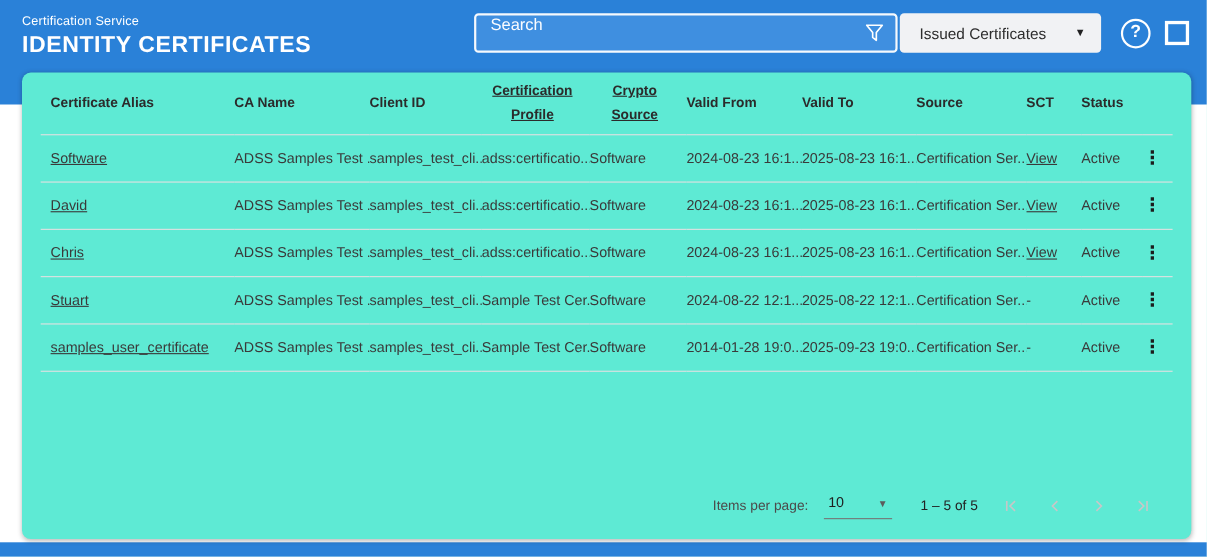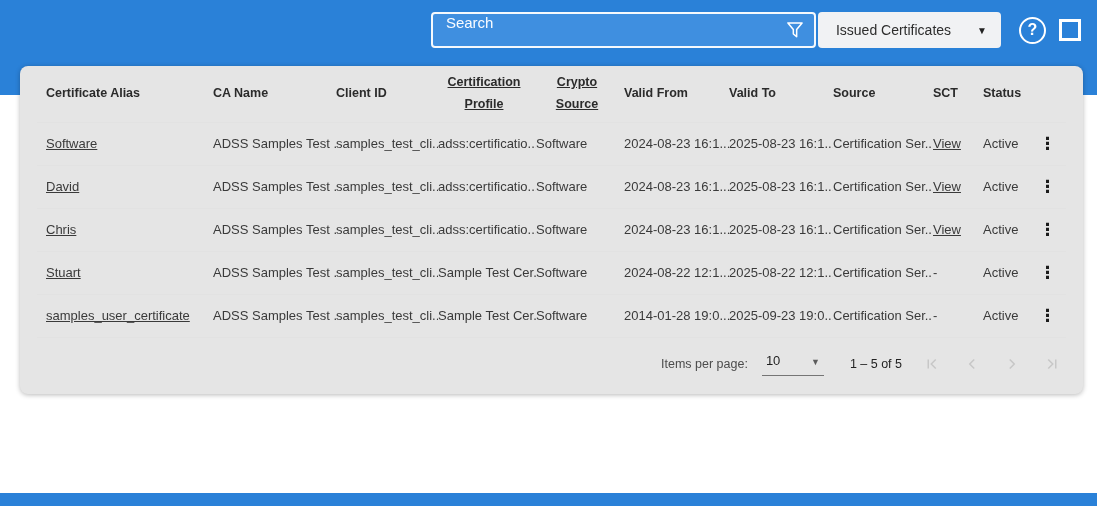--- a/index.html
+++ b/index.html
@@ -53,22 +53,22 @@
   .help-btn {
     width: 27px; height: 27px; margin-left: 18px;
     border: 2px solid #ffffff; border-radius: 50%;
     color: #ffffff; font-size: 16px; font-weight: 700;
     display: flex; align-items: center; justify-content: center;
   }
   .square-btn { width: 22px; height: 22px; margin-left: 13px; border: 3px solid #ffffff; }
   
   .card {
     position: absolute; top: 66px; left: 20px;
-    width: 1063px; height: 328px;
-    background: #e5e5e5; border-radius: 8px;
+    width: 1063px; height: 424px;
+    background: #5eead4; border-radius: 8px;
     box-shadow: 0 1px 5px rgba(0,0,0,.28);
     z-index: 2;
     padding: 0 17px;
   }
   table { width: 100%; border-collapse: collapse; table-layout: fixed; }
   th {
     height: 56px; vertical-align: middle;
     font-size: 12.5px; font-weight: 700; color: #2b2b2b;
     text-align: left; line-height: 1.75;
     border-bottom: 1px solid #e2e2e2;
@@ -80,21 +80,21 @@
     font-size: 13px; color: #3a3a3a;
     border-bottom: 1px solid #e2e2e2;
     padding: 0 6px 0 0;
     white-space: nowrap; overflow: hidden;
   }
   th:first-child, td:first-child { padding-left: 9px; }
   .cell-link { color: #3a3a3a; text-decoration: underline; cursor: pointer; }
   .dots { font-size: 17px; font-weight: 700; color: #1c1c1c; cursor: pointer; letter-spacing: 0; }
   
   .paginator {
-    position: absolute; right: 11px; bottom: 18px;
+    position: absolute; right: 24px; bottom: 18px;
     display: flex; align-items: center;
     color: #4c4c4c; font-size: 12.5px;
   }
   .ipp-label { margin-right: 14px; }
   .ipp-select {
     display: flex; align-items: baseline;
     border-bottom: 1px solid #757575;
     padding: 0 4px 7px 4px; min-width: 62px;
     color: #1f1f1f; font-size: 13px; cursor: pointer; gap: 29px;
   }
@@ -107,20 +107,24 @@
     position: absolute; left: 0; bottom: 0;
     width: 1097px; height: 13px;
     background: #2a81d8;
   }
 </style>
 </head>
 <body>
 
 <div class="appbar">
   <div class="appbar-inner">
+    <div class="titles">
+      <div class="service-label">Certification Service</div>
+      <div class="page-title">IDENTITY CERTIFICATES</div>
+    </div>
     <div class="controls">
       <div class="searchbox">
         <input type="text" placeholder="Search" style="">
         <span class="funnel">
           <svg viewBox="0 0 24 24" width="20" height="20" fill="none" stroke="#ffffff" stroke-width="1.8" stroke-linejoin="round">
             <path d="M3.5 3.5 H20.5 L14 11.5 V20 L10 16.8 V11.5 Z"></path>
           </svg>
         </span>
       </div>
       <div class="filter-dd">

